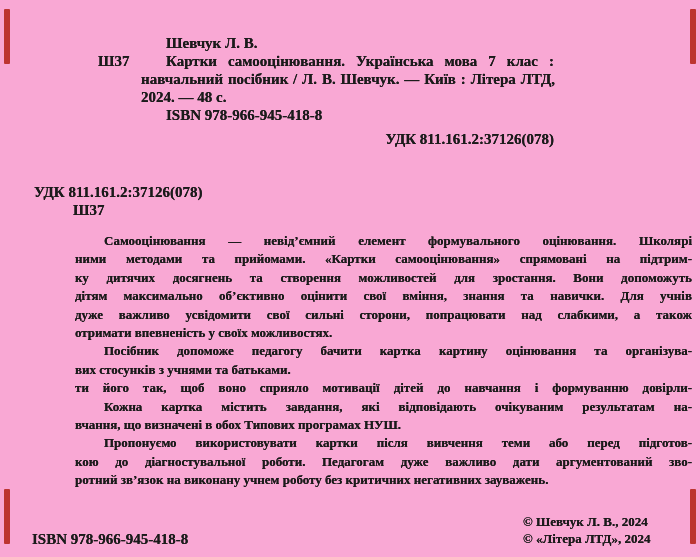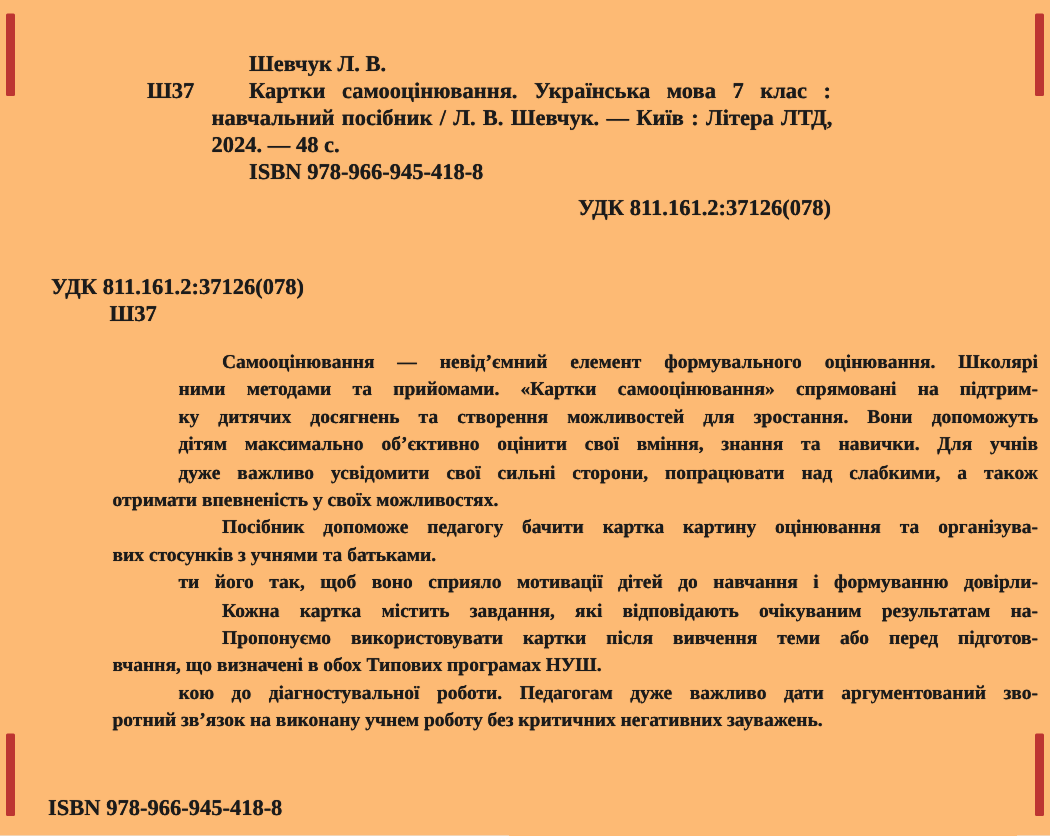--- a/index.html
+++ b/index.html
@@ -15,30 +15,30 @@
   
   .bib{ font-size:15px;line-height:18px;white-space:nowrap; }
   .bib-j{ white-space:normal;text-align:justify;text-align-last:justify; }
   .bold{ font-weight:700; }
   .udc-top{ left:0;top:130px;width:554px;text-align:right;font-size:15px;line-height:18px; }
   
   .cls{ font-size:15px;line-height:18px;white-space:nowrap; }
   
   .annotation{ left:75px;top:232px;width:617px;font-size:13px;line-height:18.4px; }
   .bl{ text-align:left; }
-  .j{ text-align:justify;text-align-last:justify;margin-left:44px; }
+  .j{ text-align:justify;text-align-last:justify; }
   .ind{ text-indent:29px; }
   
   .footer-isbn{ left:32px;top:530px;font-size:15px;font-weight:700;line-height:18px;white-space:nowrap; }
   .copyright{ left:523px;top:514px;font-size:13px;line-height:16.5px;white-space:nowrap; }
 </style>
 </head>
 <body>
 
-<div class="page scan" style="background: #fdba74; color: rgb(27, 27, 27);">
+<div class="page scan" style="background: #f9a8d4; color: rgb(27, 27, 27);">
 
   <div class="edge-mark" style="left: 4px; top: 9px; background: rgb(189, 53, 49);"></div>
   <div class="edge-mark" style="left: 4px; top: 489px; background: rgb(189, 53, 49);"></div>
   <div class="edge-mark" style="left: 690px; top: 9px; background: rgb(189, 53, 49);"></div>
   <div class="edge-mark" style="left: 690px; top: 489px; background: rgb(189, 53, 49);"></div>
 
   <div class="abs bib bold" style="left:166px;top:34px;">Шевчук Л. В.</div>
 
   <div class="abs bib" style="left:98px;top:52px;">Ш37</div>
 
@@ -60,22 +60,26 @@
     <div class="bl ind j">Самооцінювання — невід’ємний елемент формувального оцінювання. Школярі</div>
     <div class="bl j">ними методами та прийомами. «Картки самооцінювання» спрямовані на підтрим-</div>
     <div class="bl j">ку дитячих досягнень та створення можливостей для зростання. Вони допоможуть</div>
     <div class="bl j">дітям максимально об’єктивно оцінити свої вміння, знання та навички. Для учнів</div>
     <div class="bl j">дуже важливо усвідомити свої сильні сторони, попрацювати над слабкими, а також</div>
     <div class="bl">отримати впевненість у своїх можливостях.</div>
     <div class="bl ind j">Посібник допоможе педагогу бачити картка картину оцінювання та організува-</div>
     <div class="bl">вих стосунків з учнями та батьками.</div>
     <div class="bl j">ти його так, щоб воно сприяло мотивації дітей до навчання і формуванню довірли-</div>
     <div class="bl ind j">Кожна картка містить завдання, які відповідають очікуваним результатам на-</div>
+    <div class="bl">вчання, що визначені в обох Типових програмах НУШ.</div>
     <div class="bl ind j">Пропонуємо використовувати картки після вивчення теми або перед підготов-</div>
-    <div class="bl">вчання, що визначені в обох Типових програмах НУШ.</div>
     <div class="bl j">кою до діагностувальної роботи. Педагогам дуже важливо дати аргументований зво-</div>
     <div class="bl">ротний зв’язок на виконану учнем роботу без критичних негативних зауважень.</div>
   </div>
 
   <div class="abs footer-isbn">ISBN 978-966-945-418-8</div>
 
+  <div class="abs copyright">
+    <div>© Шевчук Л. В., 2024</div>
+    <div>© «Літера ЛТД», 2024</div>
+  </div>
 
 </div>
 
 </body></html>

